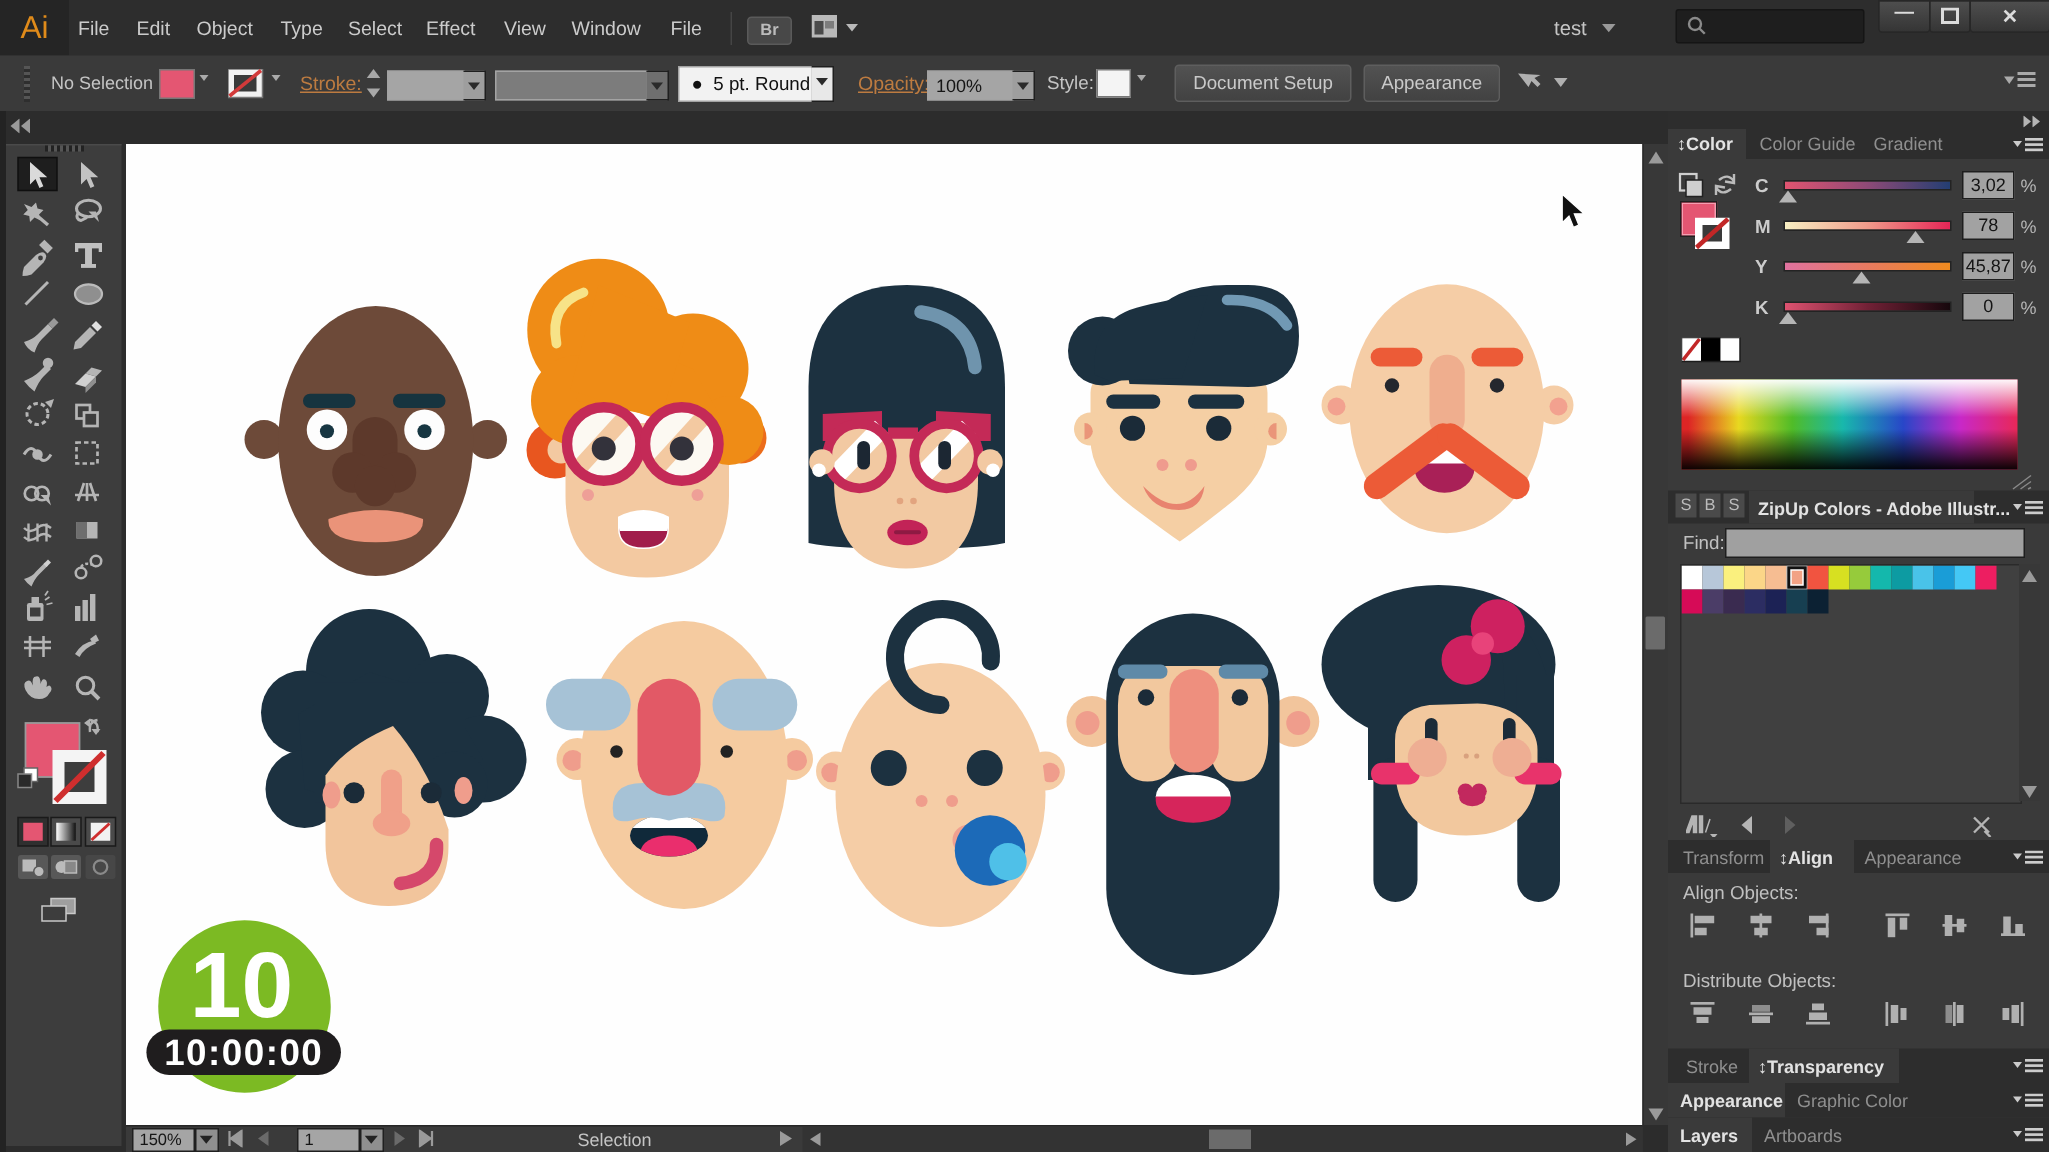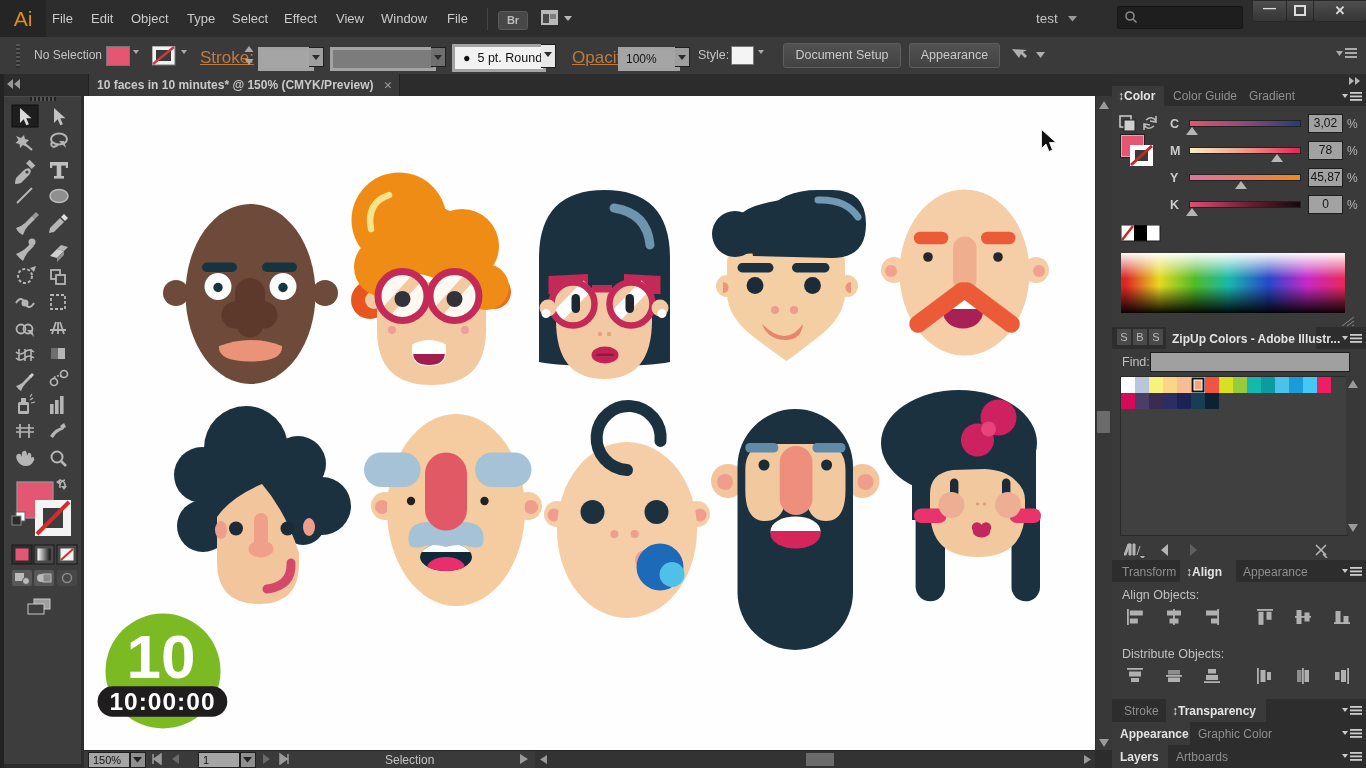--- a/index.html
+++ b/index.html
@@ -10,22 +10,22 @@
 .menu{position:absolute;top:0;height:37px;line-height:37px;color:#cbcbcb;font-size:13px}
 #mb-sep{left:487px;top:8px;width:1px;height:22px;background:#454545}
 #br-btn{left:498px;top:11px;width:28px;height:17px;background:#484848;border:1px solid #5a5a5a;border-radius:3px;color:#bbb;font-size:11px;font-weight:bold;text-align:center;line-height:16px}
 #test-lbl{left:1036px;top:0;height:37px;line-height:37px;color:#c5c5c5;font-size:13.5px}
 #searchbox{left:1117px;top:6px;width:124px;height:21px;background:#1e1e1e;border:1px solid #151515;border-radius:2px}
 
 .winbtn{position:absolute;top:0;height:20px;background:linear-gradient(#4e4e4e,#353535);border:1px solid #272727;border-radius:0 0 3px 3px;color:#dcdcdc;text-align:center;font-weight:bold}
 
 #controlbar{left:0;top:37px;width:1366px;height:37px;background:#3a3a3a;border-bottom:1px solid #242424}
 .clabel{position:absolute;color:#c4c4c4;font-size:12.5px;top:11px}
-.olabel{position:absolute;color:#bd7b40;font-size:17px;top:11px;text-decoration:underline}
-.gbox{position:absolute;top:47px;height:18px;background:#a5a5a5;border:3px solid #a3a3a3}
+.olabel{position:absolute;color:#bd7b40;font-size:13px;top:11px;text-decoration:underline}
+.gbox{position:absolute;top:47px;height:18px;background:#a5a5a5;border:1px solid #a3a3a3}
 .dbtn{position:absolute;top:47px;width:14px;height:18px;background:#9e9e9e;border:1px solid #1f1f1f;border-left:none}
 .dbtn:after,.swdrop:after{content:"";position:absolute;left:3px;top:7px;border:4px solid transparent;border-top:5px solid #2a2a2a}
 .swdrop{position:absolute;top:13px;width:13px;height:13px}
 .swdrop:after{left:2px;top:4px;border:3.5px solid transparent;border-top:4.5px solid #aaa}
 #noselgrip{left:16px;top:44px;width:4px;height:24px;background:repeating-linear-gradient(#555 0 2px,#2e2e2e 2px 4px)}
 .cbtn{position:absolute;top:43px;height:23px;background:linear-gradient(#525252,#424242);border:1px solid #5e5e5e;border-radius:3px;color:#c9c9c9;font-size:12.5px;text-align:center;line-height:22px}
 
 #tabbar{left:0;top:74px;width:1366px;height:22px;background:#2c2c2c}
 #doctab{left:88px;top:74px;width:302px;height:22px;background:#3a3a3a;border-left:1px solid #222;border-right:1px solid #222;color:#c9c9c9;font-size:12px;font-weight:bold;line-height:22px;padding-left:8px}
 
@@ -131,21 +131,20 @@
       <rect x="9" y="0" width="12" height="2" fill="#aaa"></rect>
       <rect x="9" y="4" width="12" height="2" fill="#aaa"></rect>
       <rect x="9" y="8" width="12" height="2" fill="#aaa"></rect>
     </svg>
 
 <div id="tabbar" class="abs"></div>
 <svg class="abs" style="left:6px;top:79px" width="16" height="10">
       <path d="M7 0 L1 5 L7 10 z" fill="#9a9a9a"></path>
       <path d="M14 0 L8 5 L14 10 z" fill="#9a9a9a"></path>
     </svg>
-<div id="doctab" class="abs">10 faces in 10 minutes* @ 150% (CMYK/Preview)&nbsp;&nbsp; <span style="font-size:10.5px;color:#9a9a9a;font-weight:normal">✕</span></div>
 
 <div id="toolstrip" class="abs"></div>
 <div id="toolpanel" class="abs"></div>
 <div class="abs" style="left:30px;top:97px;width:26px;height:4px;background:repeating-linear-gradient(90deg,#222 0 2px,#555 2px 4px)"></div>
 <svg id="toolicons" class="abs" style="left:4px;top:96px" width="77" height="667">
 <defs>
         <linearGradient id="bwgrad" x1="0" y1="0" x2="1" y2="0">
           <stop offset="0" stop-color="#fff"></stop>
           <stop offset="1" stop-color="#111"></stop>
         </linearGradient>

